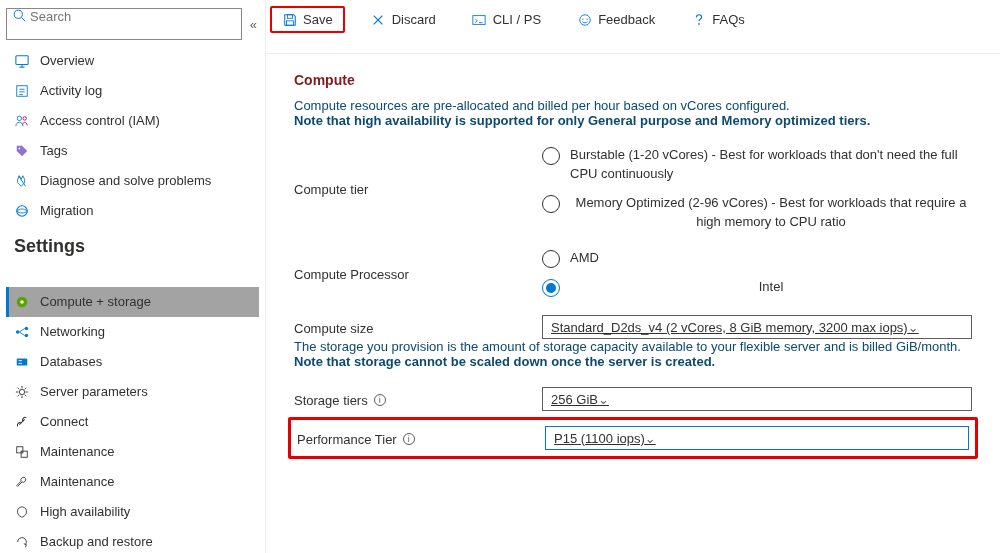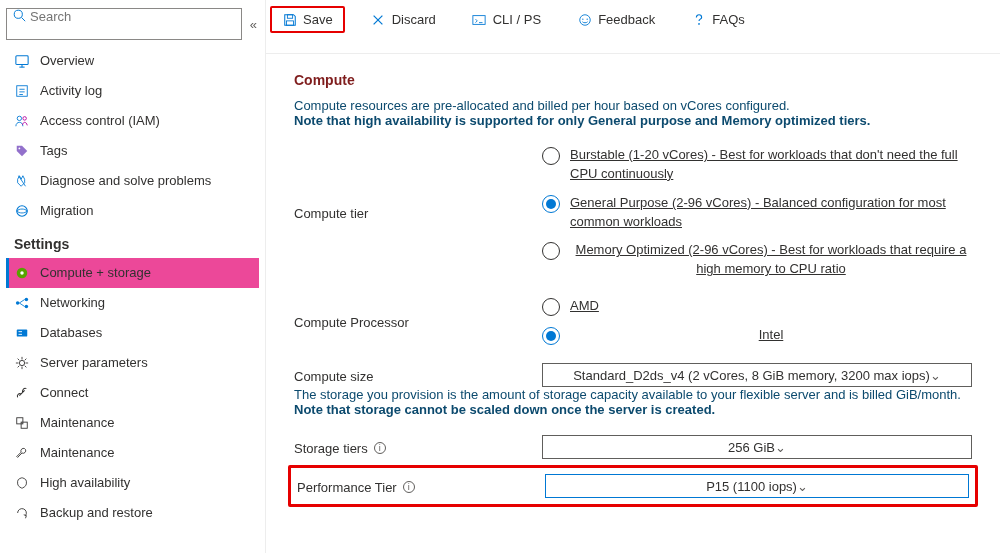--- a/index.html
+++ b/index.html
@@ -5,45 +5,45 @@
 * { box-sizing: border-box; margin: 0; padding: 0; }
 body { font-family: "Segoe UI", Arial, sans-serif; font-size: 13px; color: #323130; background: #fff; width: 1000px; height: 553px; overflow: hidden; }
 .layout { display: flex; height: 100%; }
 .sidebar { width: 266px; padding: 8px 6px; border-right: 1px solid #ededed; position: relative; }
 .search-wrap { display: flex; align-items: center; gap: 6px; margin-bottom: 6px; }
 .search-box { flex: 1; display: flex; align-items: flex-start; border: 1px solid #8a8886; height: 32px; padding: 0 6px; color: #605e5c; }
 .search-box svg { flex-shrink: 0; }
 .search-box input { border: none; outline: none; font-size: 13px; flex: 1; margin-left: 4px; color: #605e5c; background: transparent; }
 .collapse-btn { color: #605e5c; font-size: 13px; padding: 2px; cursor: pointer; }
 .nav-item { display: flex; align-items: flex-start; gap: 10px; padding: 7px 8px; cursor: pointer; color: #323130; font-size: 13px; }
-.nav-item.selected { background: #ec4899; position: relative; }
+.nav-item.selected { background: #a3a3a3; position: relative; margin-top: 24px; }
 .nav-item.selected::before { content: ''; position: absolute; left: 0; top: 0; bottom: 0; width: 3px; background: #0078d4; }
 .nav-icon { width: 16px; height: 16px; display: flex; align-items: center; justify-content: center; flex-shrink: 0; }
-.section-hdr { font-size: 14px; font-weight: 600; padding: 10px 8px 6px; color: #323130; }
+.section-hdr { font-size: 18px; font-weight: 600; padding: 10px 8px 6px; color: #323130; }
 
 .main { flex: 1; overflow-y: auto; position: relative; }
 .toolbar { display: flex; align-items: center; gap: 16px; padding: 6px 10px 20px 4px; border-bottom: 1px solid #ededed; }
 .tb-btn { display: flex; align-items: center; gap: 6px; padding: 4px 10px; font-size: 13px; color: #323130; cursor: pointer; }
 .tb-icon { width: 15px; height: 15px; display: flex; align-items: center; justify-content: center; }
 .hl-red { border: 2px solid #e60000; border-radius: 2px; }
 
 .content { padding: 18px 28px 12px; }
 h3.section { font-size: 14px; font-weight: 600; margin-bottom: 10px; color: #7f1d1d; }
 .desc { font-size: 13px; color: #0c4a6e; margin-bottom: 4px; }
 .desc .bold { font-weight: 600; }
 .formrow { display: flex; margin-top: 18px; }
 .formrow .label { width: 248px; font-size: 13px; color: #323130; padding-top: 2px; display: flex; align-items: center; gap: 6px; }
 .formrow .control { flex: 1; }
-.radio-row { display: flex; align-items: flex-start; gap: 10px; margin-bottom: 10px; font-size: 13px; text-decoration: underline; }
+.radio-row { display: flex; align-items: flex-start; gap: 10px; margin-bottom: 10px; font-size: 13px; }
 .radio-row:last-child { margin-bottom: 0; text-align: center; }
 .radio-outer { width: 18px; height: 18px; border-radius: 50%; border: 1px solid #323130; display: flex; align-items: center; justify-content: center; flex-shrink: 0; margin-top: 1px; }
 .radio-outer.sel { border-color: #0078d4; }
 .radio-inner { width: 10px; height: 10px; border-radius: 50%; background: #0078d4; }
 .radio-text { flex: 1; line-height: 1.45; }
-.dropdown { border: 1px solid #605e5c; height: 24px; display: flex; align-items: center; justify-content: center; padding: 0 8px; font-size: 13px; background: #fff; max-width: 445px; }
+.dropdown { border: 1px solid #605e5c; height: 24px; display: flex; align-items: center; justify-content: flex-start; padding: 0 8px; font-size: 13px; background: #fff; max-width: 445px; text-decoration: underline; }
 .dropdown .chev { color: #605e5c; }
 .storage-top { margin-top: 24px; }
 .info-ic { width: 12px; height: 12px; border: 1px solid #605e5c; border-radius: 50%; display: inline-flex; align-items: center; justify-content: center; font-size: 9px; color: #605e5c; }
 
 .perf-hl { border: 3px solid #e60000; border-radius: 2px; margin: 6px -6px 0 -6px; padding: 6px 6px; }
 
 
 .main::-webkit-scrollbar { width: 4px; }
 .main::-webkit-scrollbar-thumb { background: #c8c6c4; }
 </style>
@@ -270,26 +270,20 @@
       </div>
 
       <div class="formrow">
         <div class="label">Compute tier</div>
         <div class="control">
           <div class="radio-row">
             <div class="radio-outer"></div>
             <div class="radio-text">Burstable (1-20 vCores) - Best for workloads that don't need the full CPU continuously</div>
           </div>
           <div class="radio-row">
-            <div class="radio-outer sel">
-                <div class="radio-inner"></div>
-              </div>
-            <div class="radio-text">General Purpose (2-96 vCores) - Balanced configuration for most common workloads</div>
-          </div>
-          <div class="radio-row">
             <div class="radio-outer"></div>
             <div class="radio-text">Memory Optimized (2-96 vCores) - Best for workloads that require a high memory to CPU ratio</div>
           </div>
         </div>
       </div>
 
       <div class="formrow">
         <div class="label">Compute Processor</div>
         <div class="control">
           <div class="radio-row">

